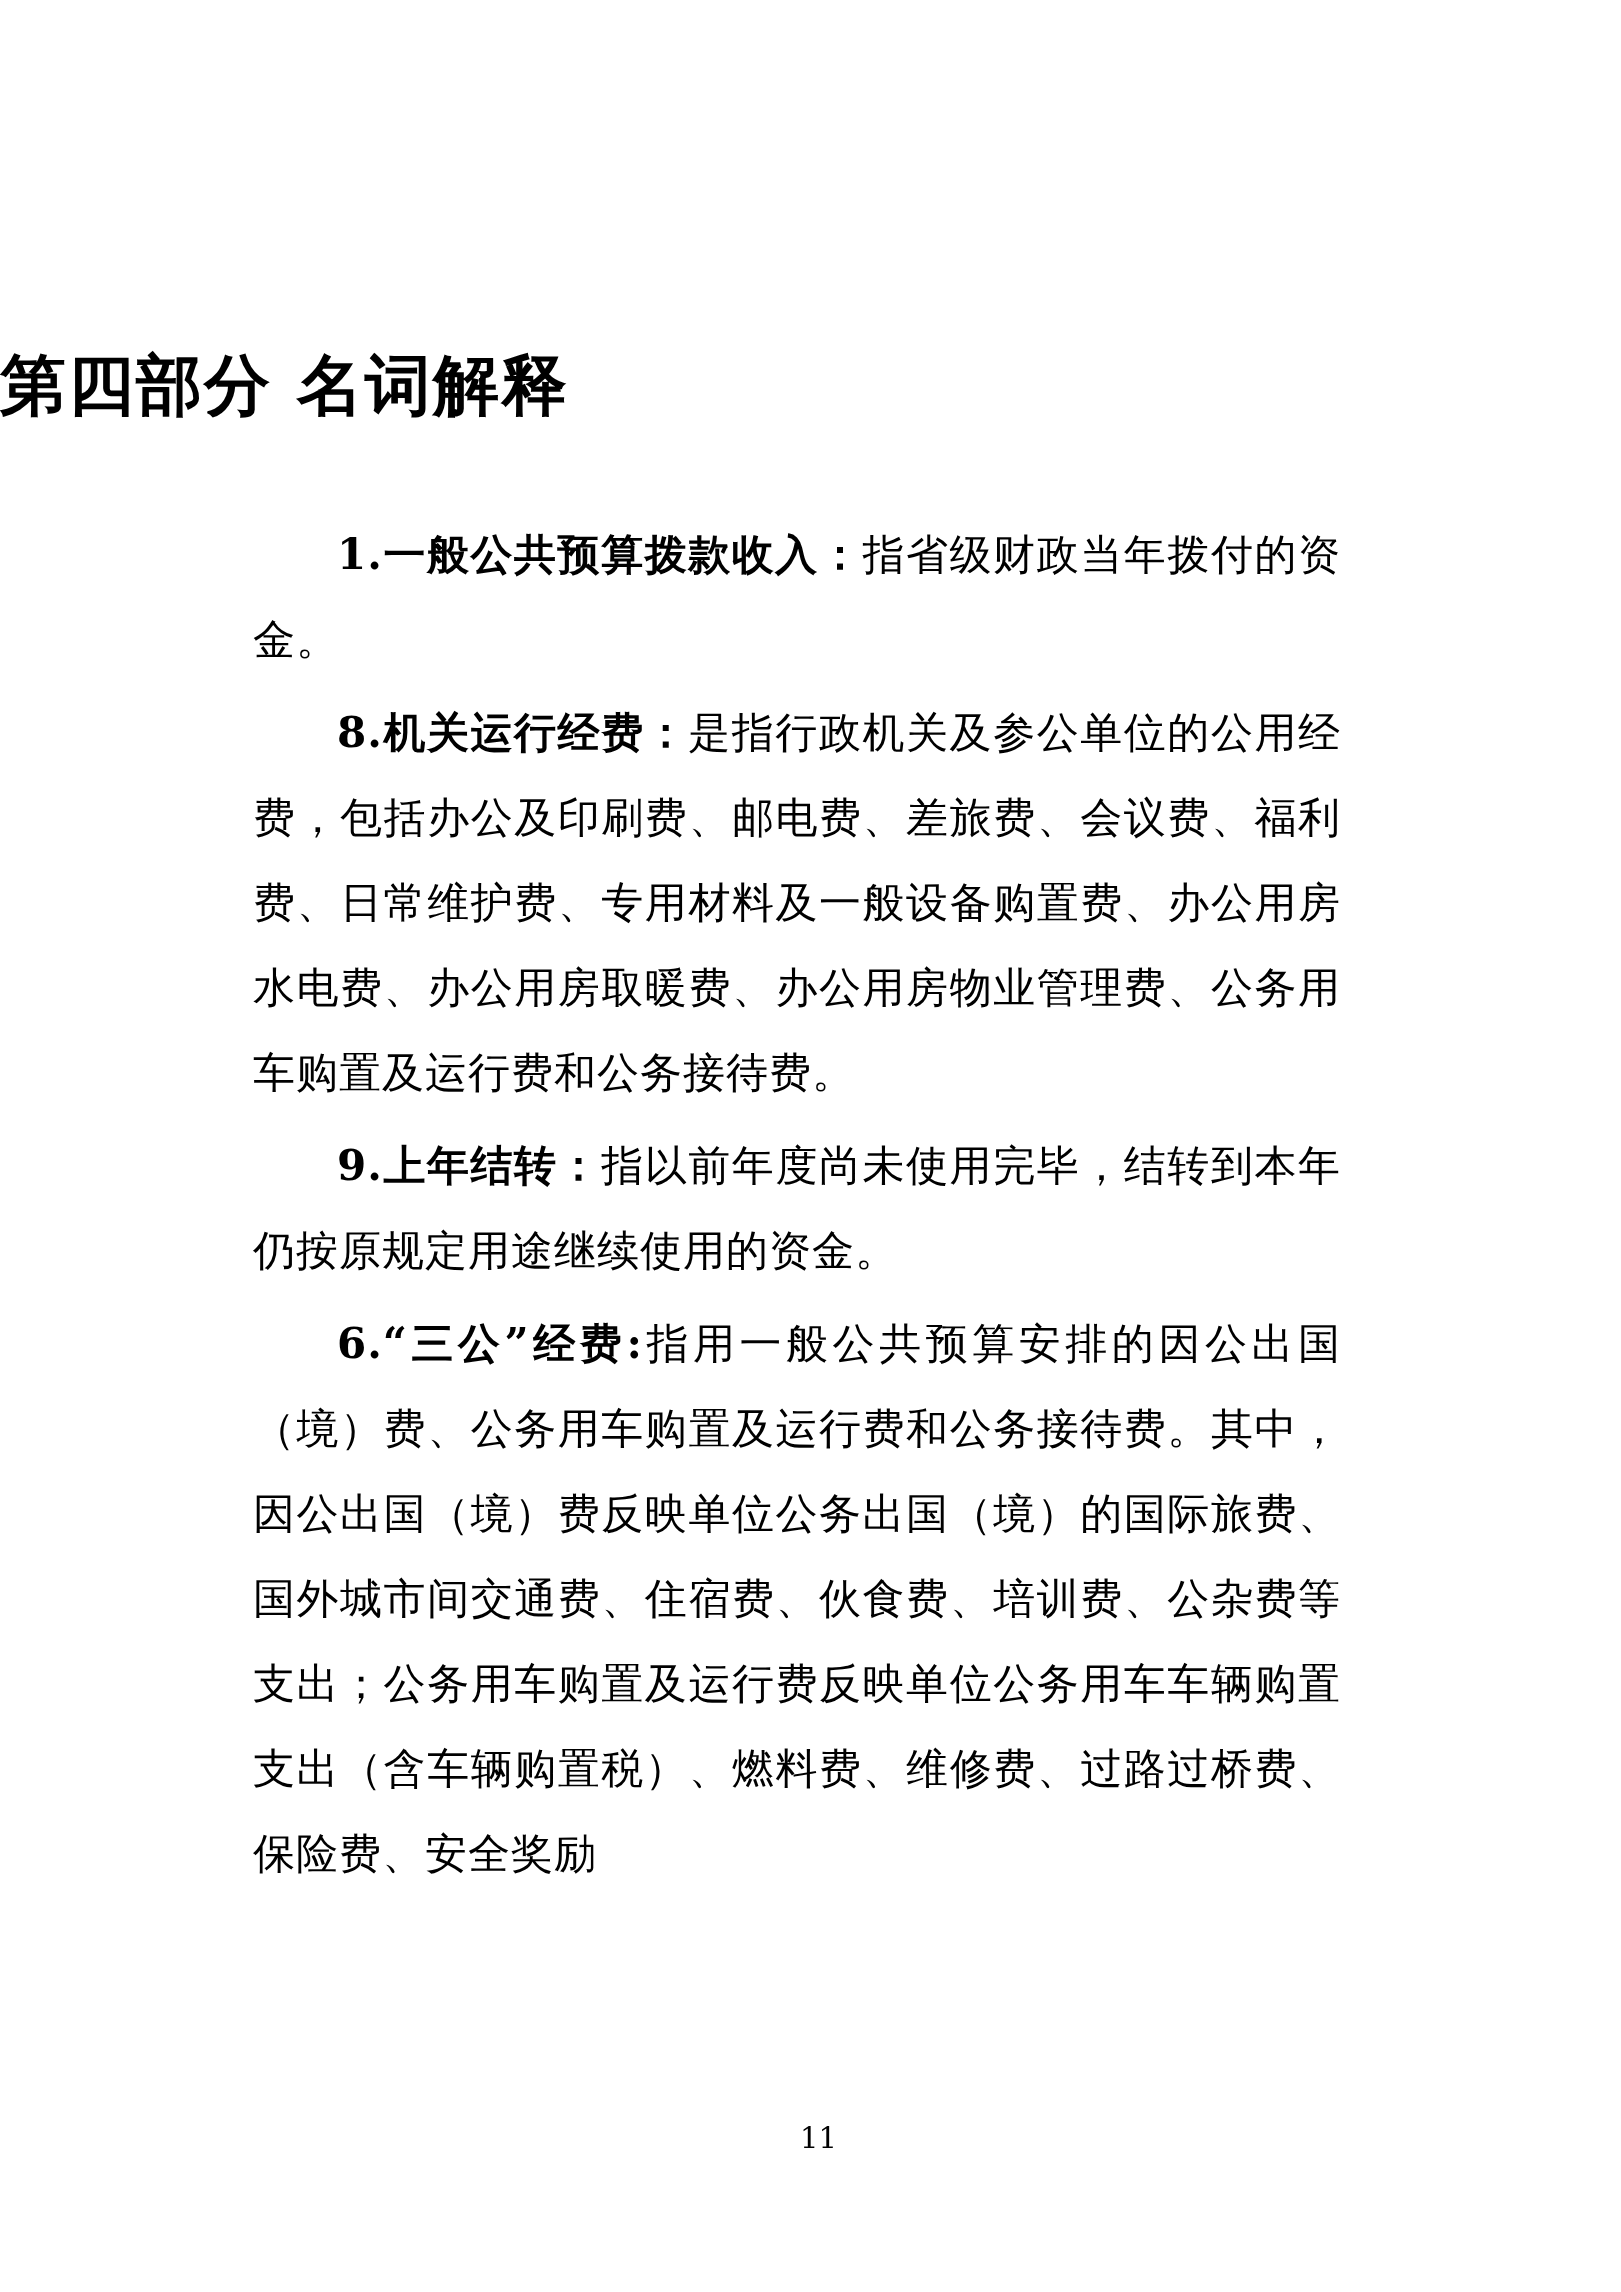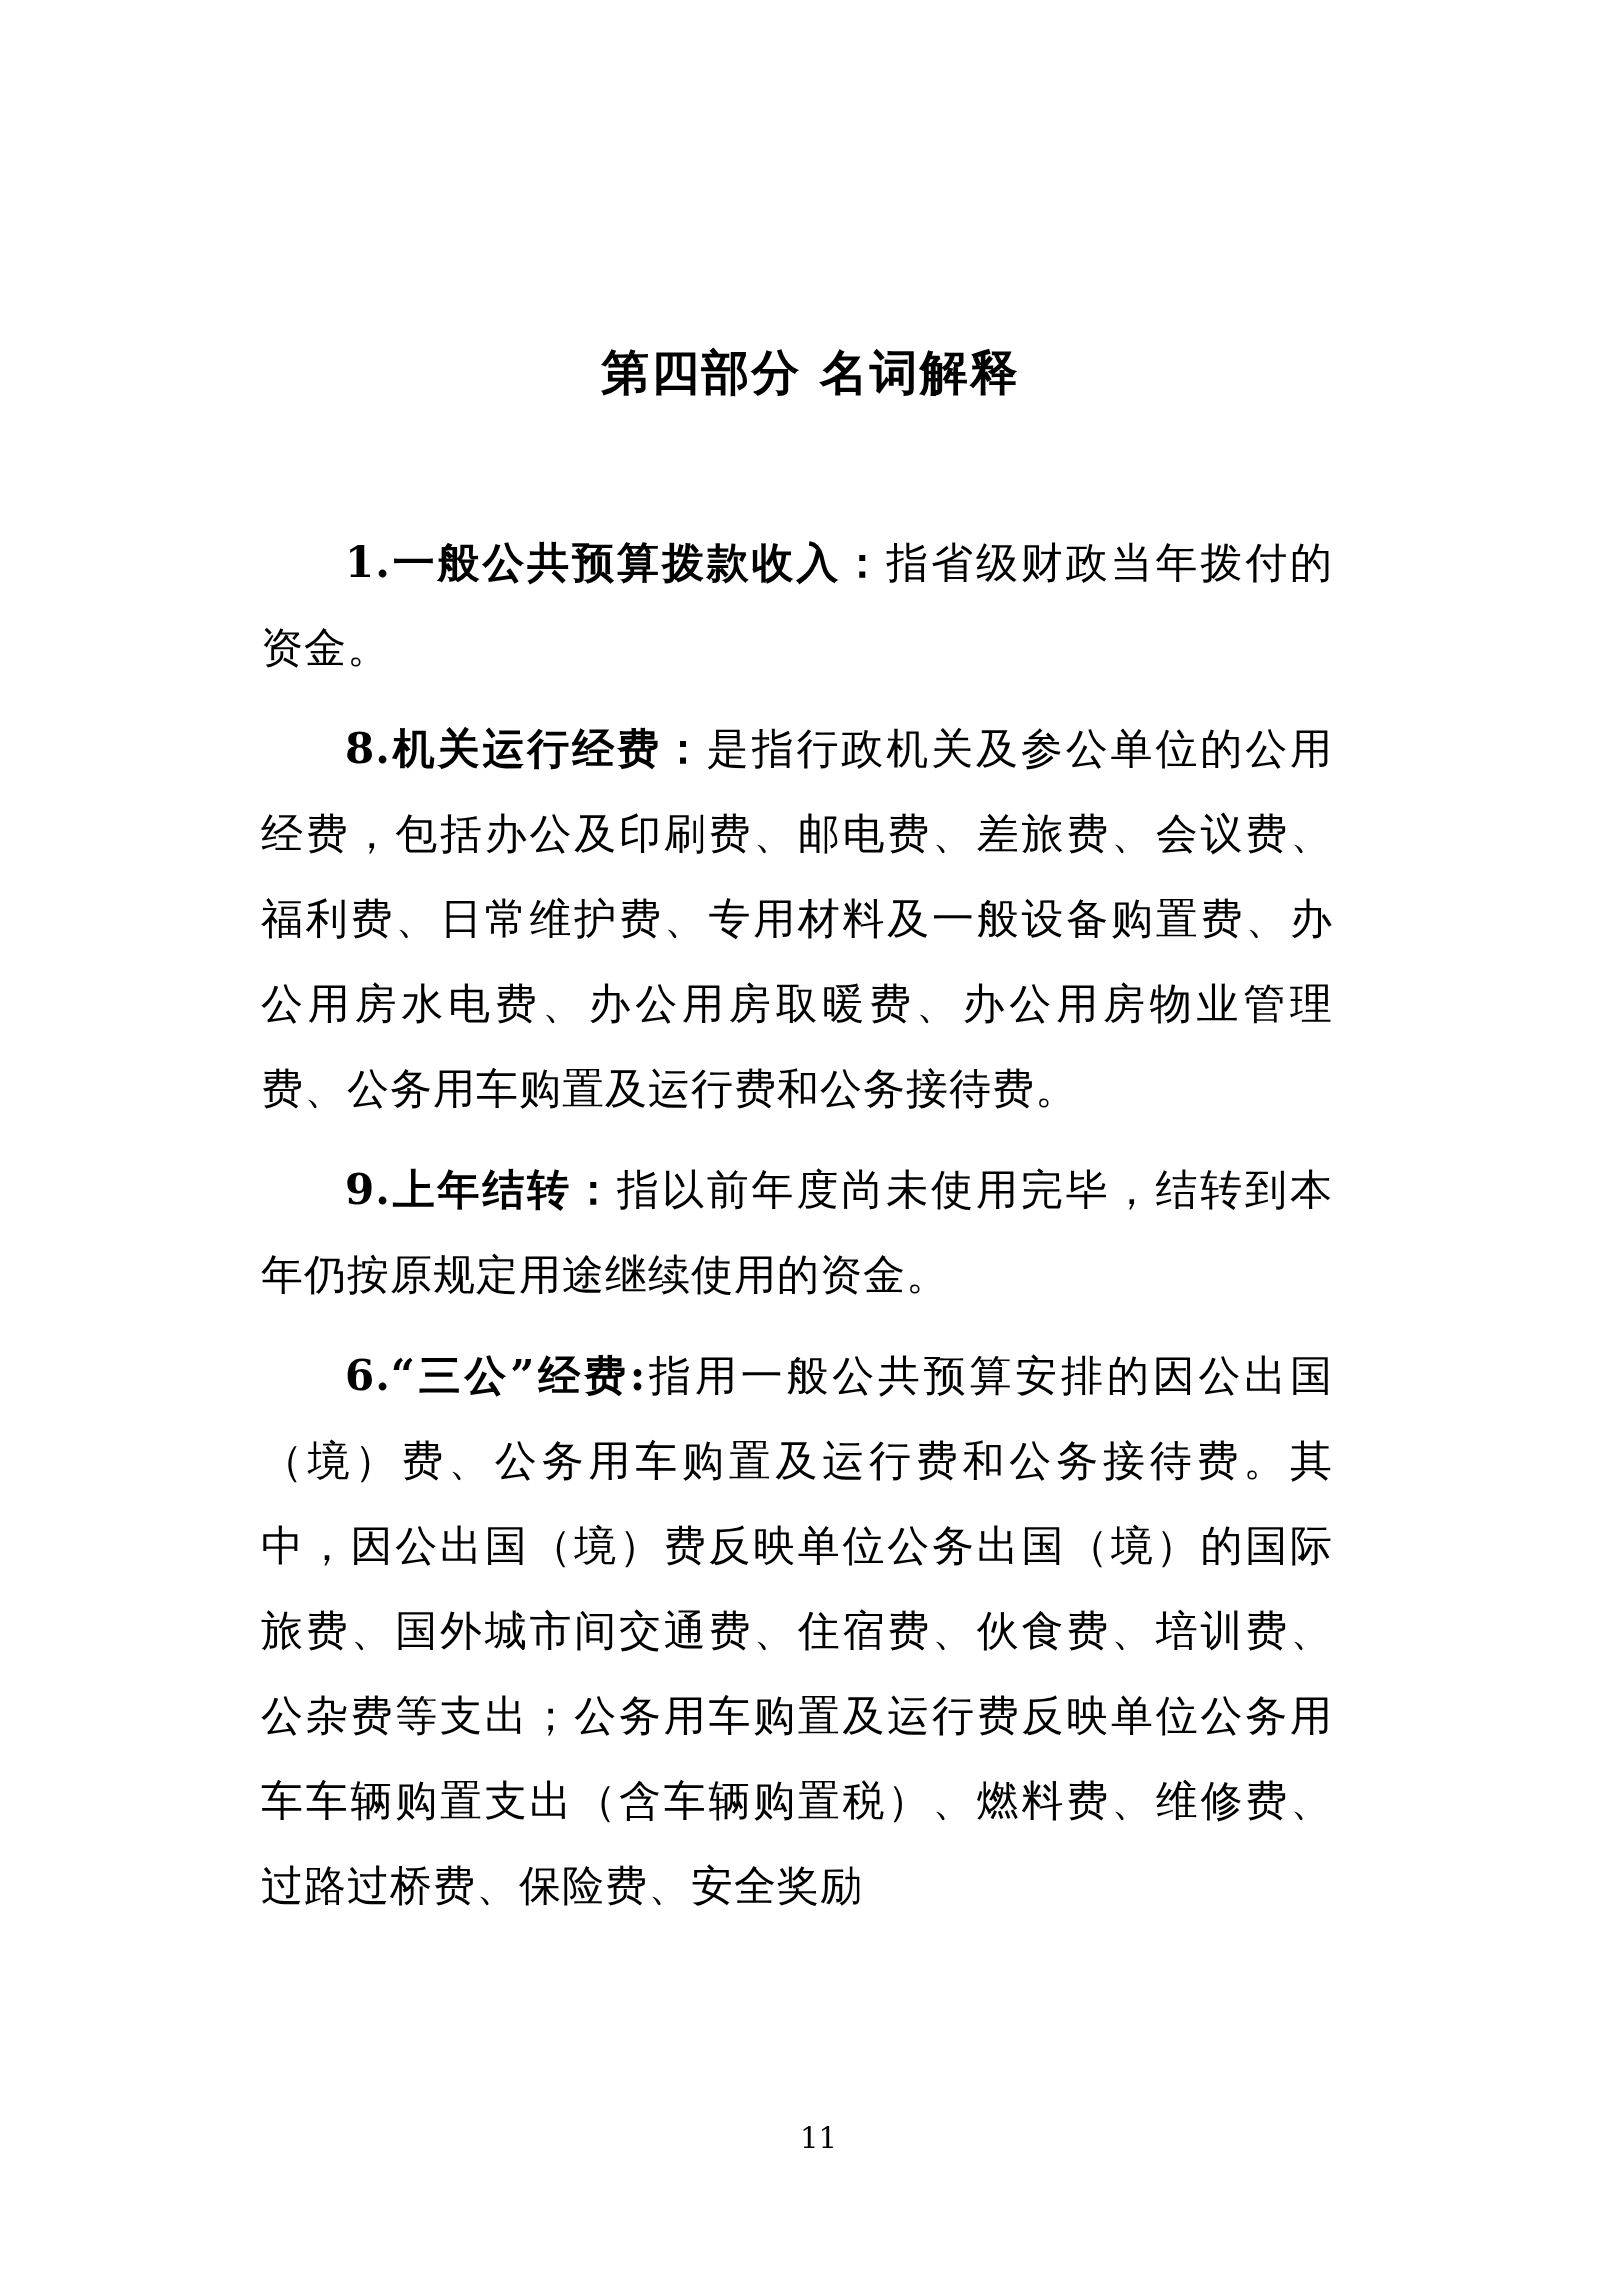--- a/index.html
+++ b/index.html
@@ -14,38 +14,38 @@
     background: #ffffff;
     overflow: hidden;
     font-family: "DejaVu Serif", "Liberation Serif", serif;
     color: #000000;
   }
   .doc-title {
     position: absolute;
     top: 341px;
     left: 0;
     width: 1621px;
-    text-align: center;
-    font-size: 48px;
+    text-align: left;
+    font-size: 66px;
     font-weight: bold;
     letter-spacing: 2px;
     font-family: "DejaVu Serif", "Liberation Serif", serif;
   }
   .content {
     position: absolute;
     top: 504px;
     left: 245px;
     width: 1104px;
     font-size: 42px;
     line-height: 85px;
     text-align: justify;
     letter-spacing: 1px;
   }
   .content p {
-    margin: 16px;
+    margin: 8px;
     padding: 0;
     text-indent: 84px;
   }
   .lead {
     font-weight: bold;
   }
   .page-number {
     position: absolute;
     top: 2121px;
     left: 8px;

